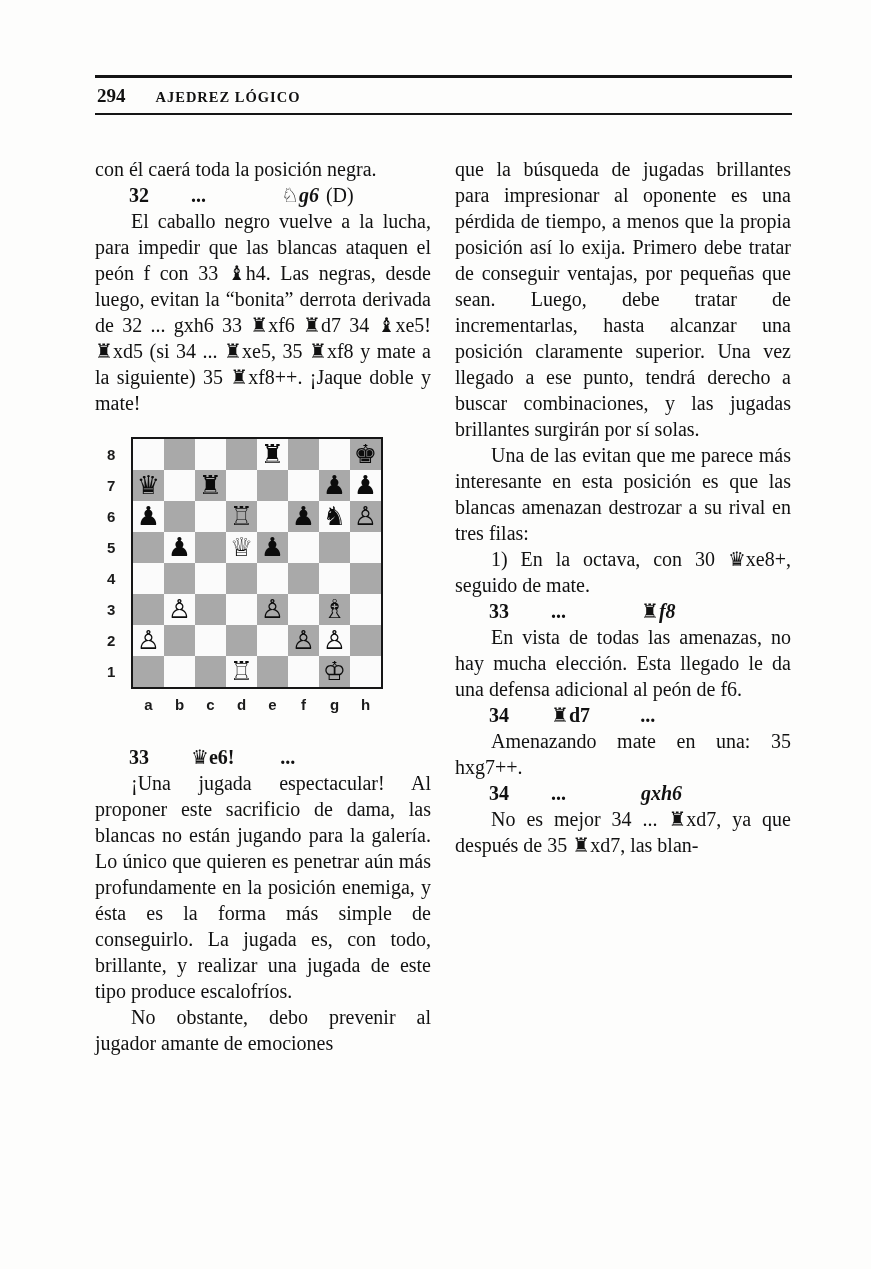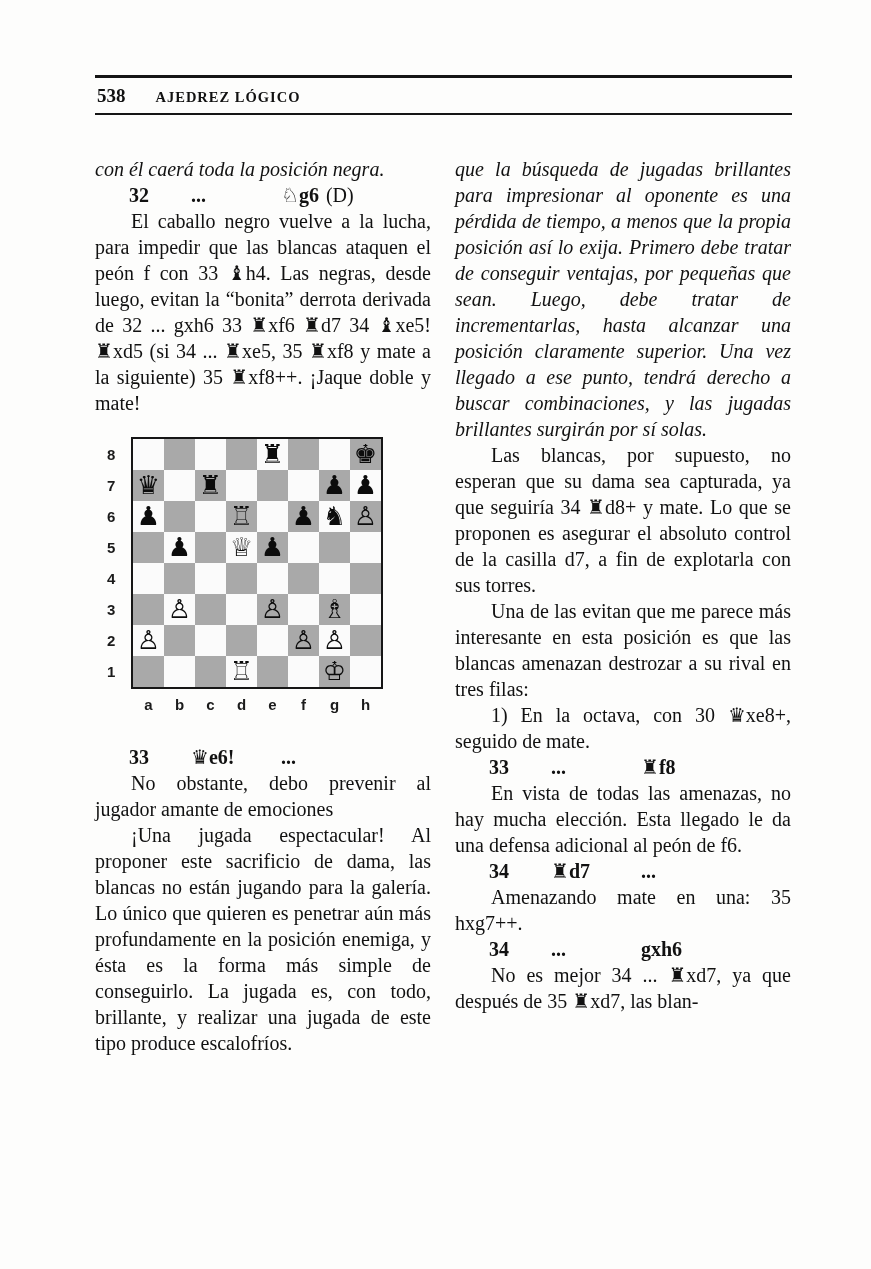--- a/index.html
+++ b/index.html
@@ -17,26 +17,26 @@
     border-bottom:2px solid #151515;
     padding:7px 2px 6px 2px;
   }
   .header-inner{display:flex;align-items:baseline;gap:30px;}
   .page-num{font-size:19px;font-weight:700;}
   .header-title{font-size:14.5px;font-weight:700;letter-spacing:1px;}
   
   .columns{display:flex;gap:24px;margin-top:41px;}
   .col{width:336px;font-size:20px;line-height:26px;text-align:justify;}
   .col p{margin:0;text-indent:36px;}
-  .col p.noindent{text-indent:0;font-style:italic;}
+  .col p.noindent{text-indent:0;}
   
   .move{display:flex;align-items:flex-end;font-weight:700;padding-left:34px;line-height:26px;}
   .mc1{width:62px;flex:none;}
   .mc2{width:90px;flex:none;}
-  .mc3{flex:none;}
+  .mc3{flex:none;font-style:italic;}
   .msuffix{font-weight:400;margin-left:7px;}
   
   
   .diagram{margin:21px 0 26px 10px;}
   .diagram-grid{display:grid;grid-template-columns:26px 252px;}
   .rank-labels{display:grid;grid-template-rows:repeat(8,31px);padding-top:2px;}
   .rank-labels div{
     font-family:"Liberation Sans","DejaVu Sans",sans-serif;
     font-weight:700;font-size:15px;line-height:31px;text-align:left;padding-left:2px;color:#1b1b1b;
   }
@@ -56,21 +56,21 @@
     font-weight:700;font-size:15px;text-align:center;color:#1b1b1b;
   }
 </style>
 </head>
 <body>
 
 <div class="page">
 
   <header class="running-header">
     <div class="header-inner">
-      <span class="page-num">538</span>
+      <span class="page-num">294</span>
       <span class="header-title">AJEDREZ LÓGICO</span>
     </div>
   </header>
 
   <main class="columns">
 
     <div class="col">
       <p class="noindent">con él caerá toda la posición negra.</p>
 
       <div class="move">
@@ -217,27 +217,26 @@
         </div>
       </figure>
 
       <div class="move">
         <span class="mc1">33</span>
         <span class="mc2">♛e6!</span>
         <span class="mc3">...</span>
         <span class="msuffix"></span>
       </div>
 
+      <p>¡Una jugada espectacular! Al proponer este sacrificio de dama, las blancas no están jugando para la galería. Lo único que quieren es penetrar aún más profundamente en la posición enemiga, y ésta es la forma más simple de conseguirlo. La jugada es, con todo, brillante, y realizar una jugada de este tipo produce escalofríos.</p>
       <p>No obstante, debo prevenir al jugador amante de emociones</p>
-      <p>¡Una jugada espectacular! Al proponer este sacrificio de dama, las blancas no están jugando para la galería. Lo único que quieren es penetrar aún más profundamente en la posición enemiga, y ésta es la forma más simple de conseguirlo. La jugada es, con todo, brillante, y realizar una jugada de este tipo produce escalofríos.</p>
     </div>
 
     <div class="col">
       <p class="noindent">que la búsqueda de jugadas brillantes para impresionar al oponente es una pérdida de tiempo, a menos que la propia posición así lo exija. Primero debe tratar de conseguir ventajas, por pequeñas que sean. Luego, debe tratar de incrementarlas, hasta alcanzar una posición claramente superior. Una vez llegado a ese punto, tendrá derecho a buscar combinaciones, y las jugadas brillantes surgirán por sí solas.</p>
-      <p>Las blancas, por supuesto, no esperan que su dama sea capturada, ya que seguiría 34 ♜d8+ y mate. Lo que se proponen es asegurar el absoluto control de la casilla d7, a fin de explotarla con sus torres.</p>
       <p>Una de las evitan que me parece más interesante en esta posición es que las blancas amenazan destrozar a su rival en tres filas:</p>
       <p>1) En la octava, con 30 ♛xe8+, seguido de mate.</p>
 
       <div class="move">
         <span class="mc1">33</span>
         <span class="mc2">...</span>
         <span class="mc3">♜f8</span>
       </div>
 
       <p>En vista de todas las amenazas, no hay mucha elección. Esta llegado le da una defensa adicional al peón de f6.</p>

